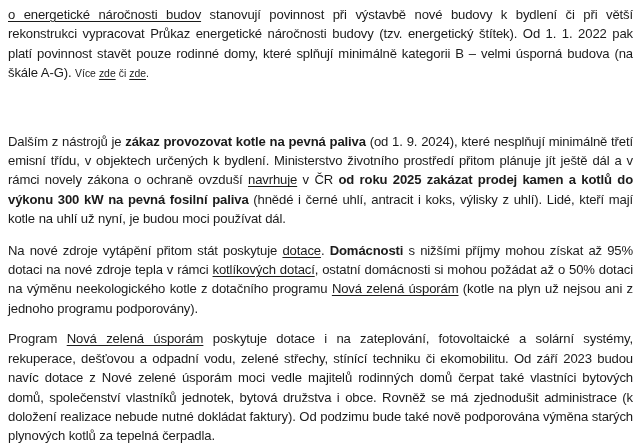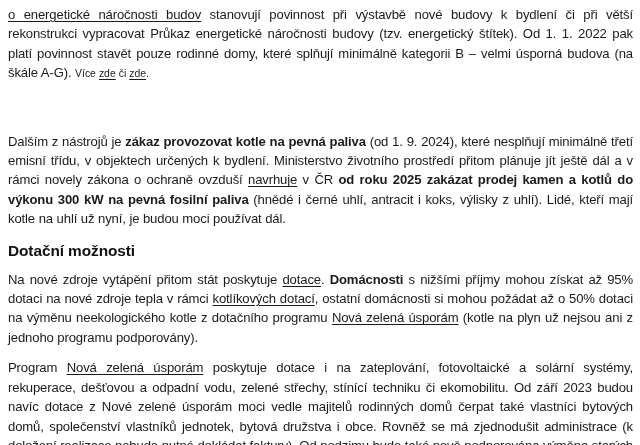--- a/index.html
+++ b/index.html
@@ -73,21 +73,20 @@
 <div id="article" style="color: rgb(27, 27, 27);">
 
   <p class="para first">
     <a class="link" href="#">o energetické náročnosti budov</a><span> stanovují povinnost při výstavbě nové budovy k bydlení či při větší rekonstrukci vypracovat Průkaz energetické náročnosti budovy (tzv. energetický štítek). Od 1. 1. 2022 pak platí povinnost stavět pouze rodinné domy, které splňují minimálně kategorii B – velmi úsporná budova (na škále A-G). </span><span class="small-note"><span>Více </span><a class="link" href="#">zde</a><span> či </span><a class="link" href="#">zde</a><span>.</span></span>
   </p>
 
   <p class="para tight">
     <span>Dalším z nástrojů je </span><strong class="bold">zákaz provozovat kotle na pevná paliva</strong><span> (od 1. 9. 2024), které nesplňují minimálně třetí emisní třídu, v objektech určených k bydlení. Ministerstvo životního prostředí přitom plánuje jít ještě dál a v rámci novely zákona o ochraně ovzduší </span><a class="link" href="#">navrhuje</a><span> v ČR </span><strong class="bold">od roku 2025 zakázat prodej kamen a kotlů do výkonu 300 kW na pevná fosilní paliva</strong><span> (hnědé i černé uhlí, antracit i koks, výlisky z uhlí). Lidé, kteří mají kotle na uhlí už nyní, je budou moci používat dál.</span>
   </p>
 
-  <h2 class="section-heading">Dotační možnosti</h2>
 
   <p class="para">
     <span>Na nové zdroje vytápění přitom stát poskytuje </span><a class="link bold" href="#">dotace</a><span>. </span><strong class="bold">Domácnosti</strong><span> s nižšími příjmy mohou získat až 95% dotaci na nové zdroje tepla v rámci </span><a class="link" href="#">kotlíkových dotací</a><span>, ostatní domácnosti si mohou požádat až o 50% dotaci na výměnu neekologického kotle z dotačního programu </span><a class="link" href="#">Nová zelená úsporám</a><span> (kotle na plyn už nejsou ani z jednoho programu podporovány).</span>
   </p>
 
   <p class="para">
     <span>Program </span><a class="link" href="#">Nová zelená úsporám</a><span> poskytuje dotace i na zateplování, fotovoltaické a solární systémy, rekuperace, dešťovou a odpadní vodu, zelené střechy, stínící techniku či ekomobilitu. Od září 2023 budou navíc dotace z Nové zelené úsporám moci vedle majitelů rodinných domů čerpat také vlastníci bytových domů, společenství vlastníků jednotek, bytová družstva i obce. Rovněž se má zjednodušit administrace (k doložení realizace nebude nutné dokládat faktury). Od podzimu bude také nově podporována výměna starých plynových kotlů za tepelná čerpadla.</span>
   </p>
 
 </div>

